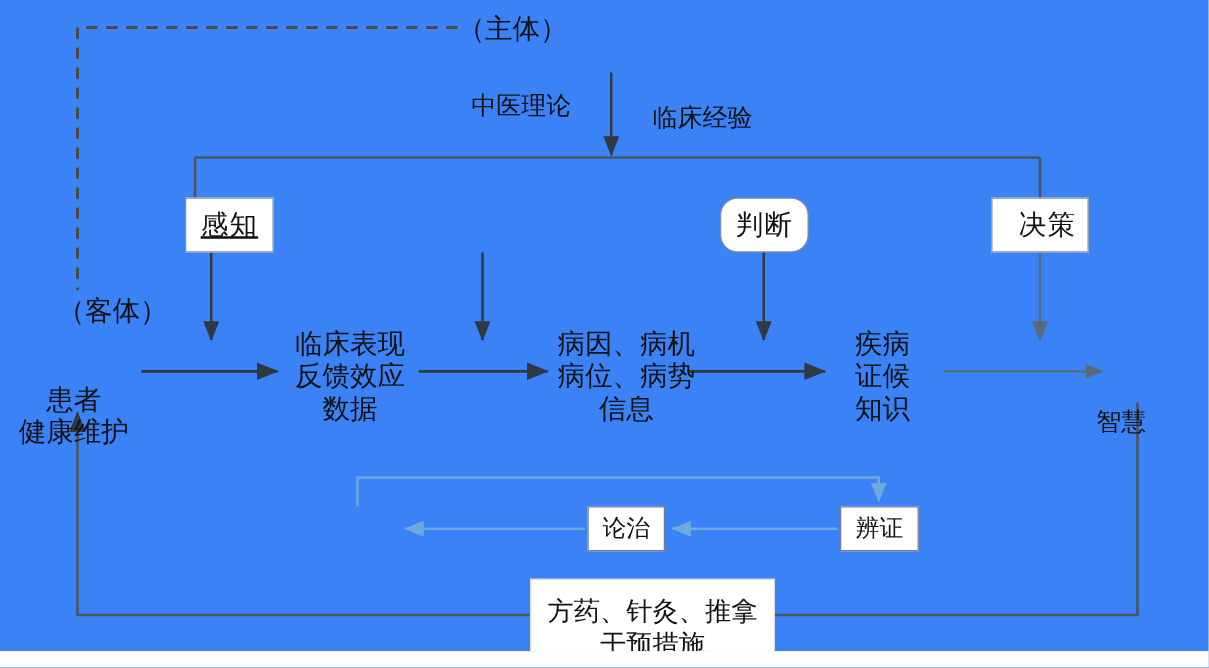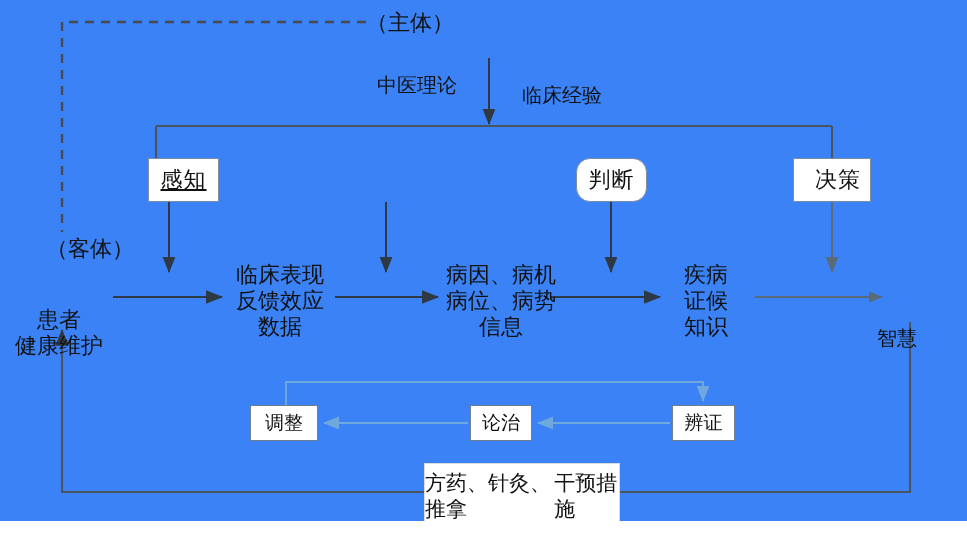--- a/index.html
+++ b/index.html
@@ -19,21 +19,21 @@
     border:1.4px solid #6f7f90;
     background:#ffffff;
     display:flex;align-items:center;justify-content:center;
     font-size:19px;color:#111;
     box-sizing:border-box;
   }
   .intervention-box{
     position:absolute;
     border:1.2px solid #dcdcdc;
     background:#ffffff;
-    display:flex;flex-direction:row;align-items:center;justify-content:flex-end;
+    display:flex;flex-direction:column;align-items:center;justify-content:flex-end;
     font-size:21px;color:#111;line-height:1.25;
     box-sizing:border-box;
   }
   .txt{
     position:absolute;
     color:#111;
     white-space:pre;
     line-height:1.18;
     text-align:center;
   }
@@ -113,21 +113,20 @@
 
   <div class="txt t22 stack" style="left:660px;top:262px;width:92px;">
     <span>疾病</span>
     <span>证候</span>
     <span>知识</span>
   </div>
 
 
   <div class="txt t21" style="left:862px;top:327px;width:70px;">智慧</div>
 
-  <div class="small-box" style="left:250px;top:405px;width:68px;height:36px;">调整</div>
   <div class="small-box" style="left:470px;top:405px;width:62px;height:36px;">论治</div>
   <div class="small-box" style="left:672px;top:405px;width:63px;height:36px;">辨证</div>
 
   <div class="intervention-box" style="left:424px;top:463px;width:196px;height:66px;">
     <span>方药、针灸、推拿</span>
     <span>干预措施</span>
   </div>
 
 </div>
 

